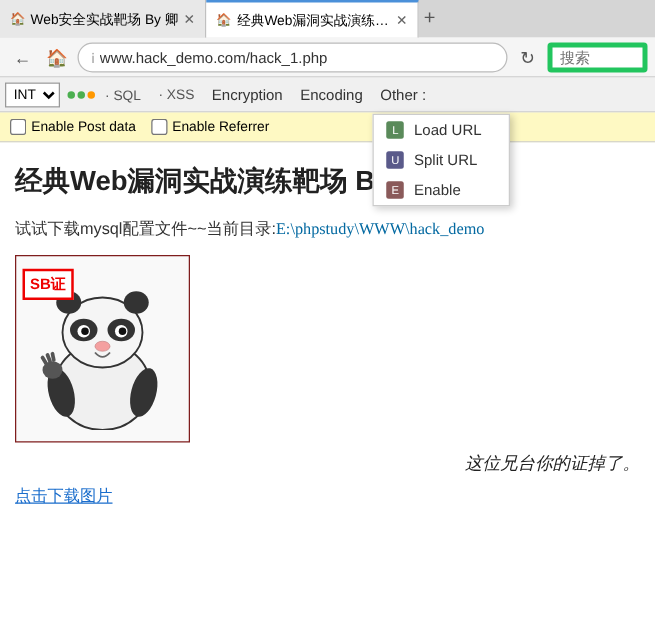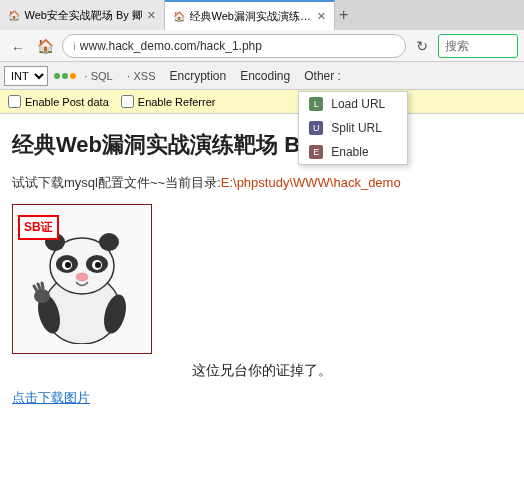--- a/index.html
+++ b/index.html
@@ -88,21 +88,21 @@
     }
     .url-text {
       font-size: 12px;
       color: #333;
       white-space: nowrap;
       overflow: hidden;
     }
     .search-box {
       width: 80px;
       height: 24px;
-      border: 1px solid #22c55e;
+      border: 4px solid #22c55e;
       border-radius: 3px;
       padding: 0 6px;
       font-size: 12px;
       background: white;
     }
 
     
     .plugin-bar {
       display: flex;
       align-items: center;
@@ -219,42 +219,44 @@
       font-weight: bold;
       color: #222;
       margin-bottom: 10px;
     }
     .description {
       font-size: 13px;
       color: #333;
       margin-bottom: 12px;
     }
     .path-link {
-      color: #c2410c;
+      color: #0369a1;
       text-decoration: none;
+      font-family: Liberation Serif, serif;
     }
     .panda-image {
       width: 140px;
       height: 150px;
       background: #f9f9f9;
       border: 1px solid #7f1d1d;
       margin: 8px 0;
       display: flex;
       flex-direction: column;
       align-items: center;
       justify-content: center;
       position: relative;
       overflow: hidden;
     }
     
     .panda-caption {
       font-size: 14px;
       color: #222;
       margin: 6px 0 8px 0;
-      text-align: center;
+      text-align: right;
+      font-style: italic;
     }
     .download-link {
       color: #1a6dcc;
       font-size: 13px;
       cursor: pointer;
       text-decoration: underline;
     }
 
     
     .sb-badge {

